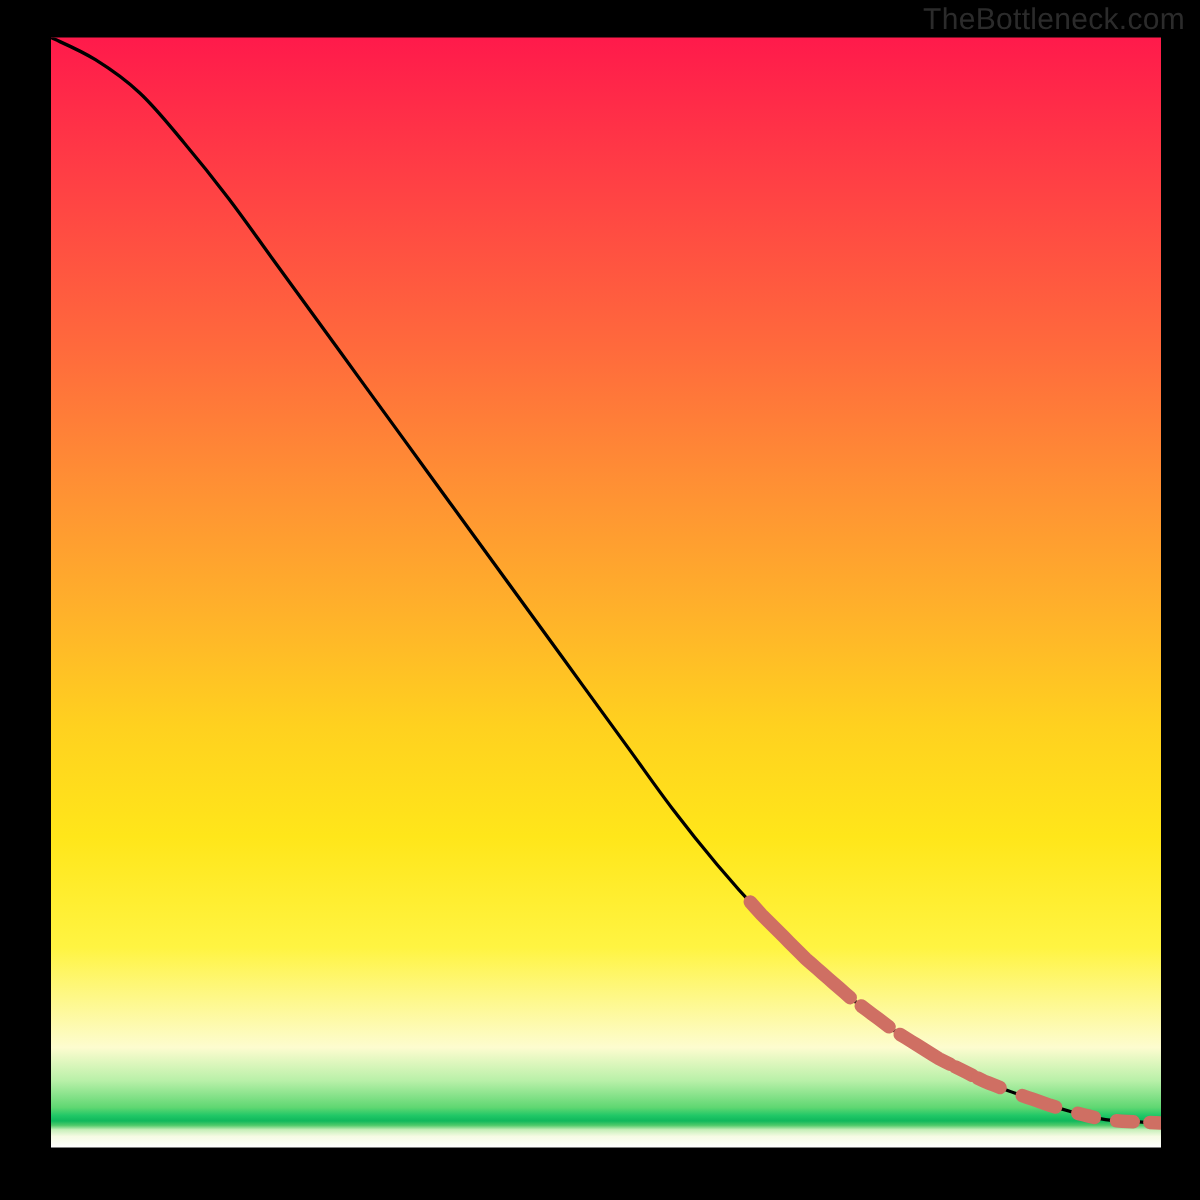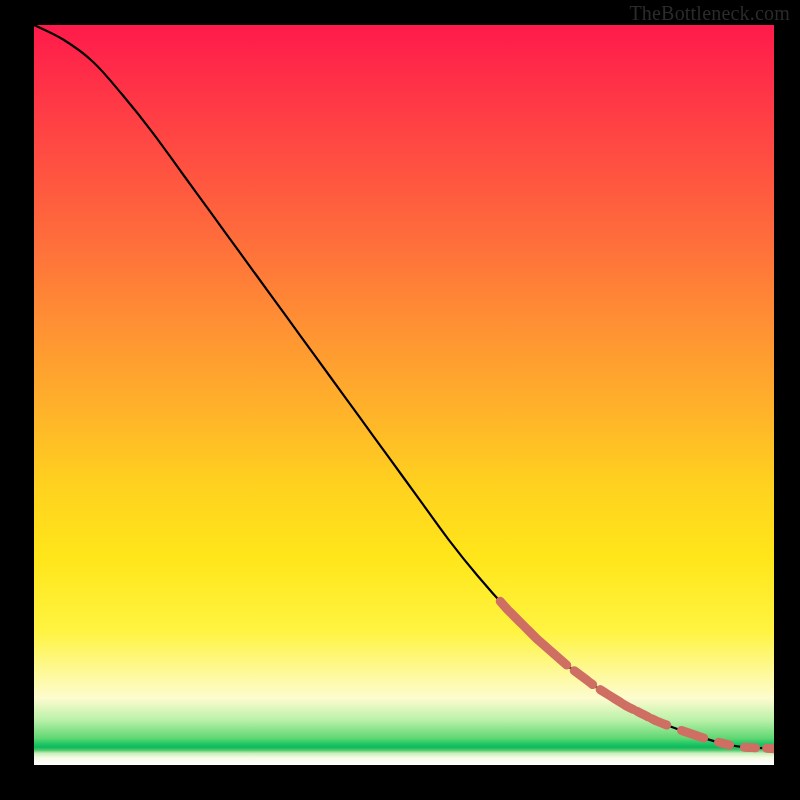--- a/index.html
+++ b/index.html
@@ -2,21 +2,21 @@
 <html><head>
 <meta charset="utf-8">
 <style>
   * { margin: 0; padding: 0; box-sizing: border-box; }
   html, body { width: 800px; height: 800px; background: #000; overflow: hidden; }
   .wrap { position: relative; width: 800px; height: 800px; }
   .attribution {
     position: absolute;
     top: 2px;
     right: 10px;
-    font-family: Liberation Serif, serif;
+    font-family: Liberation Sans, sans-serif;
     font-size: 20px;
     color: #2b2b2b;
     letter-spacing: 0.2px;
     z-index: 10;
   }
   .plot {
     position: absolute;
     left: 34px;
     top: 25px;
     width: 740px;

